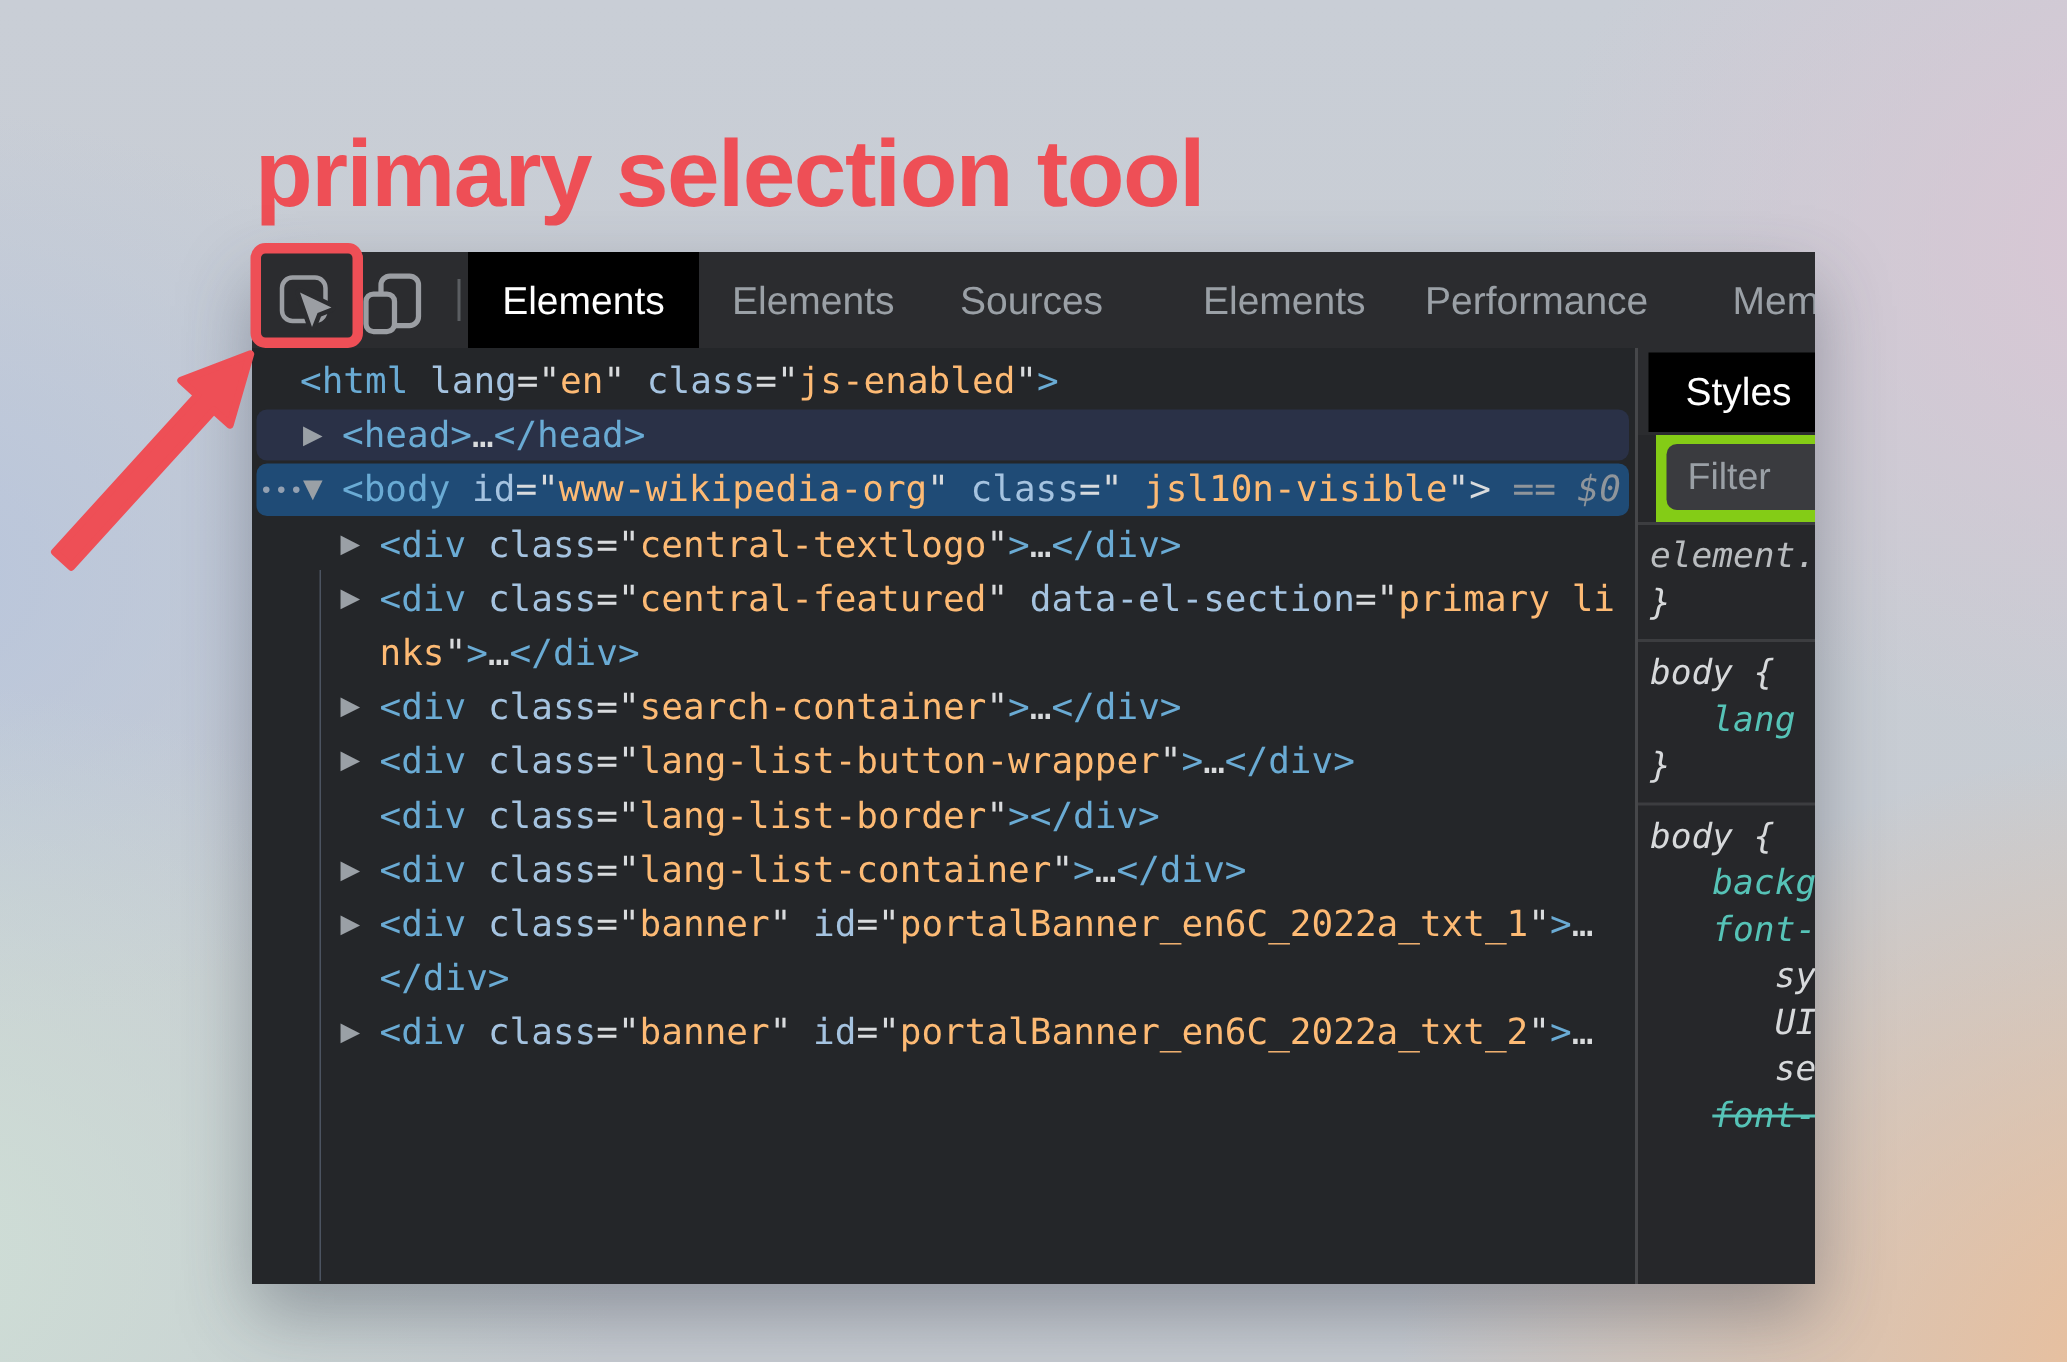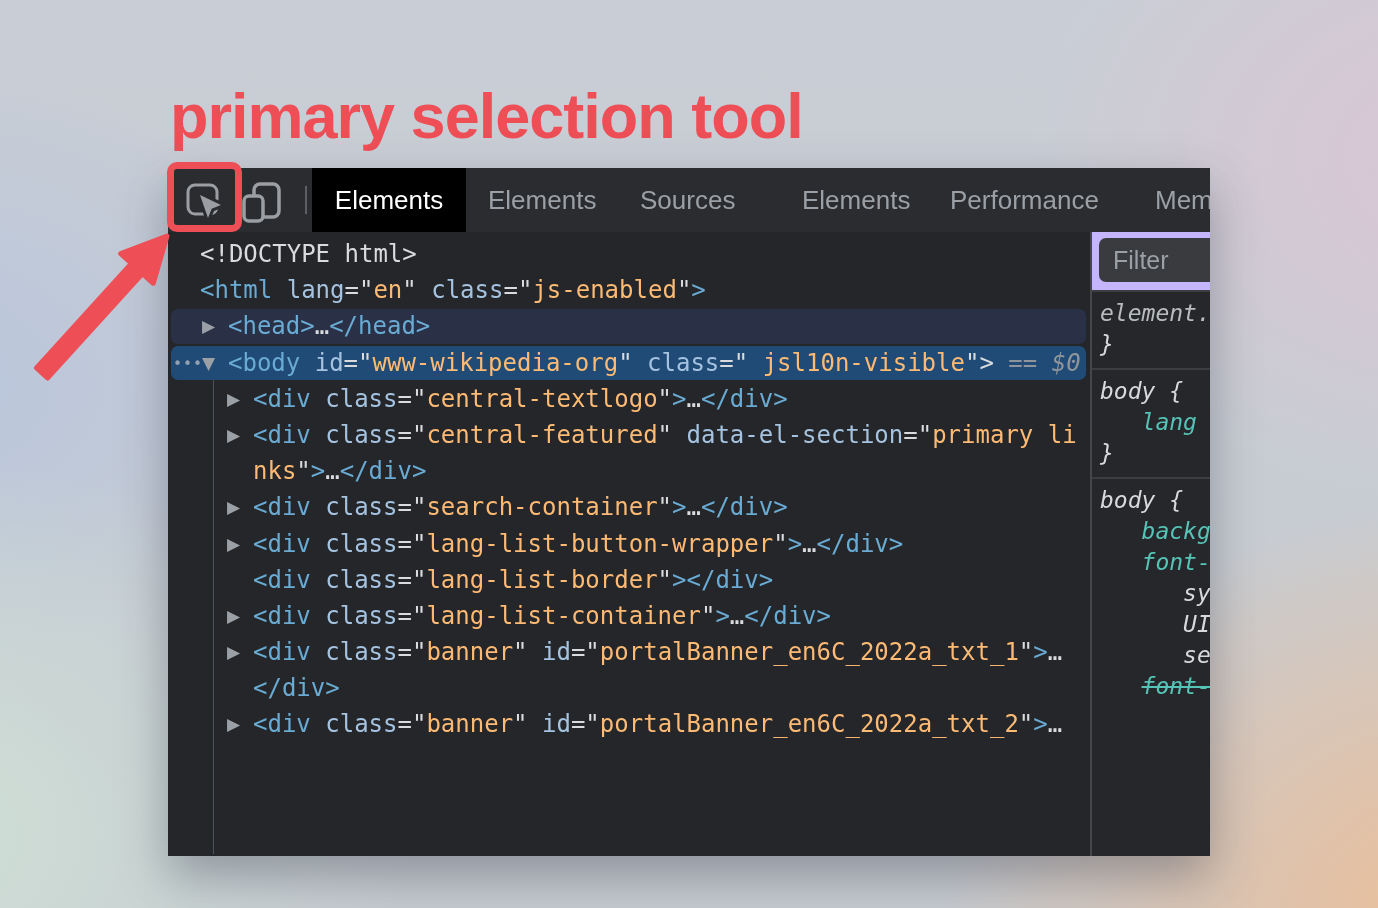--- a/index.html
+++ b/index.html
@@ -70,21 +70,21 @@
   .styles-pane{
     width:120px; flex:1; border-left:2px solid #46474a; background:#26272a;
     font-size:23px; overflow:hidden; position:relative;
   }
   .styles-tabrow{ height:58px; background:#2b2c2f; position:relative; }
   .styles-tab{
     position:absolute; left:7px; top:3px; height:53px; width:120px;
     background:#000; color:#fff; display:flex; align-items:center; justify-content:center;
     font-size:26px;
   }
-  .filter-row{ height:58px; background:#c4b5fd; position:relative; }
+  .filter-row{ height:58px; background:#84cc16; position:relative;margin-left:12px; }
   .filter-box{
     position:absolute; left:7px; top:6px; right:-10px; height:44px;
     background:#3a3b3f; border-radius:7px; color:#9aa0a6;
     display:flex; align-items:center; padding-left:14px; font-size:25px;
   }
   .style-section{
     border-top:2px solid #3c3d40; padding:6px 0 8px 8px;
     font-family:"DejaVu Sans Mono", monospace; white-space:pre;
   }
   .style-line{ line-height:31px; height:31px;font-style:italic; }
@@ -121,37 +121,39 @@
         <div class="tab" style="left: 634px;">Elements</div>
         <div class="tab" style="left: 782px;">Performance</div>
         <div class="tab" style="left: 987px;">Mem</div>
       </div>
   </div>
 
   <div class="main">
 
     <div class="dom-pane" id="dom-pane">
       <div class="indent-guide"></div>
-    <div class="dom-row none"><div class="hl"></div><span class="row-text" style="padding-left: 32px;"><span class="sw">&lt;!DOCTYPE html&gt;</span></span></div>
         <div class="dom-row none"><div class="hl"></div><span class="row-text" style="padding-left: 32px;"><span class="st">&lt;html</span><span class="sw"> </span><span class="sa">lang</span><span class="sw">="</span><span class="sv">en</span><span class="sw">" </span><span class="sa">class</span><span class="sw">="</span><span class="sv">js-enabled</span><span class="sw">"</span><span class="st">&gt;</span></span></div>
         <div class="dom-row hover"><div class="hl"></div><span class="arrow-icon" style="left: 34px;">▶</span><span class="row-text" style="padding-left: 60px;"><span class="st">&lt;head&gt;</span><span class="sw">…</span><span class="st">&lt;/head&gt;</span></span></div>
         <div class="dom-row selected"><div class="hl"></div><span class="dots-icon" style="font-size: 15px; top: 1px;">•••</span><span class="arrow-icon" style="left: 34px;">▼</span><span class="row-text" style="padding-left: 60px;"><span class="st">&lt;body</span><span class="sw"> </span><span class="sa">id</span><span class="sw">="</span><span class="sv">www-wikipedia-org</span><span class="sw">" </span><span class="sa">class</span><span class="sw">="</span><span class="sv"> jsl10n-visible</span><span class="sw">"&gt; </span><span class="sg">== $0</span></span></div>
         <div class="dom-row none"><div class="hl"></div><span class="arrow-icon" style="left: 59px;">▶</span><span class="row-text" style="padding-left: 85px;"><span class="st">&lt;div</span><span class="sw"> </span><span class="sa">class</span><span class="sw">="</span><span class="sv">central-textlogo</span><span class="sw">"</span><span class="st">&gt;</span><span class="sw">…</span><span class="st">&lt;/div&gt;</span></span></div>
         <div class="dom-row none"><div class="hl"></div><span class="arrow-icon" style="left: 59px;">▶</span><span class="row-text" style="padding-left: 85px;"><span class="st">&lt;div</span><span class="sw"> </span><span class="sa">class</span><span class="sw">="</span><span class="sv">central-featured</span><span class="sw">" </span><span class="sa">data-el-section</span><span class="sw">="</span><span class="sv">primary li</span></span></div>
         <div class="dom-row none"><div class="hl"></div><span class="row-text" style="padding-left: 85px;"><span class="sv">nks</span><span class="sw">"</span><span class="st">&gt;</span><span class="sw">…</span><span class="st">&lt;/div&gt;</span></span></div>
         <div class="dom-row none"><div class="hl"></div><span class="arrow-icon" style="left: 59px;">▶</span><span class="row-text" style="padding-left: 85px;"><span class="st">&lt;div</span><span class="sw"> </span><span class="sa">class</span><span class="sw">="</span><span class="sv">search-container</span><span class="sw">"</span><span class="st">&gt;</span><span class="sw">…</span><span class="st">&lt;/div&gt;</span></span></div>
         <div class="dom-row none"><div class="hl"></div><span class="arrow-icon" style="left: 59px;">▶</span><span class="row-text" style="padding-left: 85px;"><span class="st">&lt;div</span><span class="sw"> </span><span class="sa">class</span><span class="sw">="</span><span class="sv">lang-list-button-wrapper</span><span class="sw">"</span><span class="st">&gt;</span><span class="sw">…</span><span class="st">&lt;/div&gt;</span></span></div>
         <div class="dom-row none"><div class="hl"></div><span class="row-text" style="padding-left: 85px;"><span class="st">&lt;div</span><span class="sw"> </span><span class="sa">class</span><span class="sw">="</span><span class="sv">lang-list-border</span><span class="sw">"</span><span class="st">&gt;&lt;/div&gt;</span></span></div>
         <div class="dom-row none"><div class="hl"></div><span class="arrow-icon" style="left: 59px;">▶</span><span class="row-text" style="padding-left: 85px;"><span class="st">&lt;div</span><span class="sw"> </span><span class="sa">class</span><span class="sw">="</span><span class="sv">lang-list-container</span><span class="sw">"</span><span class="st">&gt;</span><span class="sw">…</span><span class="st">&lt;/div&gt;</span></span></div>
         <div class="dom-row none"><div class="hl"></div><span class="arrow-icon" style="left: 59px;">▶</span><span class="row-text" style="padding-left: 85px;"><span class="st">&lt;div</span><span class="sw"> </span><span class="sa">class</span><span class="sw">="</span><span class="sv">banner</span><span class="sw">" </span><span class="sa">id</span><span class="sw">="</span><span class="sv">portalBanner_en6C_2022a_txt_1</span><span class="sw">"</span><span class="st">&gt;</span><span class="sw">…</span></span></div>
         <div class="dom-row none"><div class="hl"></div><span class="row-text" style="padding-left: 85px;"><span class="st">&lt;/div&gt;</span></span></div>
         <div class="dom-row none"><div class="hl"></div><span class="arrow-icon" style="left: 59px;">▶</span><span class="row-text" style="padding-left: 85px;"><span class="st">&lt;div</span><span class="sw"> </span><span class="sa">class</span><span class="sw">="</span><span class="sv">banner</span><span class="sw">" </span><span class="sa">id</span><span class="sw">="</span><span class="sv">portalBanner_en6C_2022a_txt_2</span><span class="sw">"</span><span class="st">&gt;</span><span class="sw">…</span></span></div>
       </div>
 
     <div class="styles-pane">
+      <div class="styles-tabrow">
+        <div class="styles-tab">Styles</div>
+      </div>
       <div class="filter-row">
         <div class="filter-box">Filter</div>
       </div>
       <div id="style-sections">
           <div class="style-section"><div class="style-line"><span class="sgray">element.</span></div><div class="style-line"><span class="ssel">}</span></div></div>
           <div class="style-section"><div class="style-line"><span class="ssel">body {</span></div><div class="style-line"><span class="ssel">   </span><span class="sp">lang</span></div><div class="style-line"><span class="ssel">}</span></div></div>
           <div class="style-section"><div class="style-line"><span class="ssel">body {</span></div><div class="style-line"><span class="ssel">   </span><span class="sp">backg</span></div><div class="style-line"><span class="ssel">   </span><span class="sp">font-</span></div><div class="style-line"><span class="ssel">      </span><span class="ssel">sy</span></div><div class="style-line"><span class="ssel">      </span><span class="ssel">UI</span></div><div class="style-line"><span class="ssel">      </span><span class="ssel">se</span></div><div class="style-line"><span class="ssel">   </span><span class="sx">font-</span></div></div>
         </div>
     </div>
   </div>

